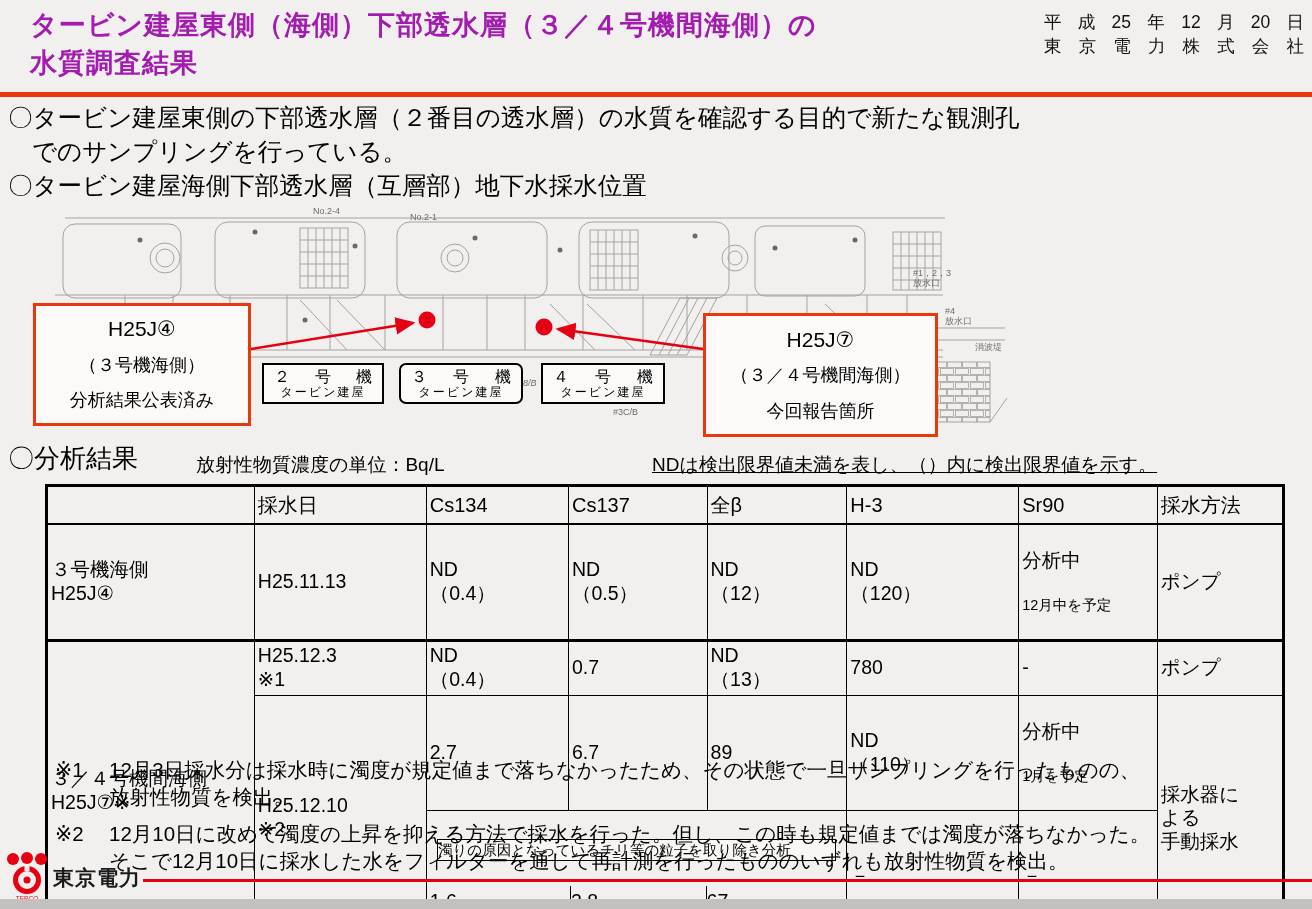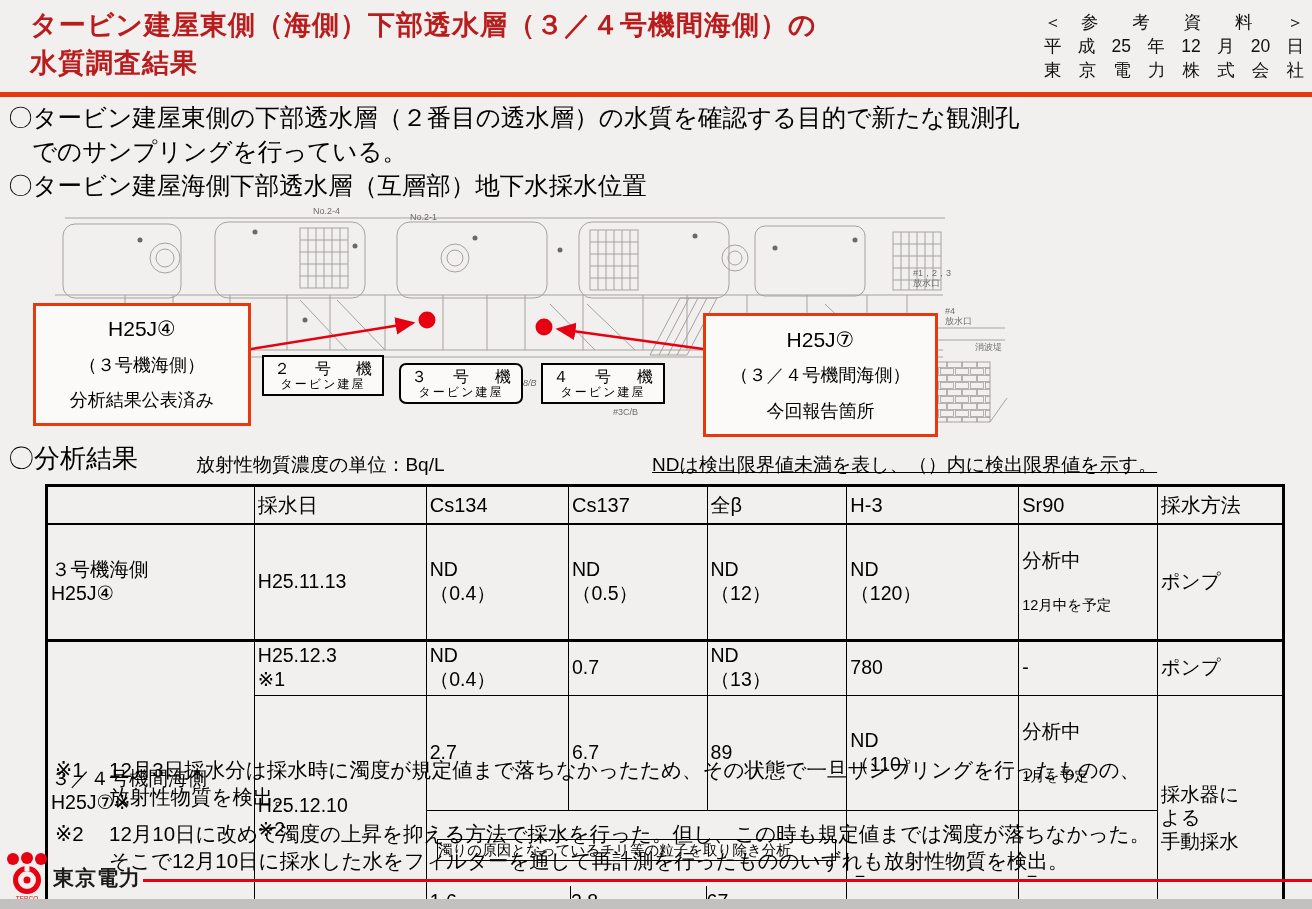--- a/index.html
+++ b/index.html
@@ -6,21 +6,21 @@
   body{
     width:1312px;height:909px;position:relative;overflow:hidden;
     background:#f2f0ee;
     font-family:"Liberation Sans","DejaVu Sans",sans-serif;
     color:#000;
   }
   .abs{position:absolute;}
 
   
   .title{left:30px;top:6px;width:1000px;
-    font-size:27px;font-weight:bold;line-height:38px;color:#b91c1c;letter-spacing:1px;}
+    font-size:27px;font-weight:bold;line-height:38px;color:#a21caf;letter-spacing:1px;}
   .refblock{right:8px;top:10px;width:260px;font-size:17.5px;line-height:24px;color:#111;}
   .refblock div{text-align:justify;text-align-last:justify;}
   .red-divider{left:0;top:92px;width:1312px;height:5px;background:#e8380d;}
 
   
   .intro{left:8px;top:101px;width:1300px;font-size:24.5px;line-height:34px;color:#000;}
   .intro .cont{padding-left:24px;}
 
   
   .map{left:55px;top:200px;width:955px;height:240px;}
@@ -75,21 +75,20 @@
   .bottom-strip{left:0;top:899px;width:1312px;height:10px;background:#c2c1bf;}
 </style>
 </head>
 <body>
 
 <div class="abs title">
   <div>タービン建屋東側（海側）下部透水層（３／４号機間海側）の</div>
   <div>水質調査結果</div>
 </div>
 <div class="abs refblock">
-  <div>＜ 参 考 資 料 ＞</div>
   <div>平成25年12月20日</div>
   <div>東京電力株式会社</div>
 </div>
 <div class="abs red-divider"></div>
 
 <div class="abs intro">
   <div>〇タービン建屋東側の下部透水層（２番目の透水層）の水質を確認する目的で新たな観測孔</div>
   <div class="cont">でのサンプリングを行っている。</div>
   <div>〇タービン建屋海側下部透水層（互層部）地下水採水位置</div>
 </div>
@@ -159,21 +158,21 @@
   <div class="tiny" style="left:258px;top:6px;">No.2-4</div>
   <div class="tiny" style="left:355px;top:12px;">No.2-1</div>
   <div class="tiny" style="left:858px;top:68px;">#1，2，3
 放水口</div>
   <div class="tiny" style="left:890px;top:106px;">#4
 放水口</div>
   <div class="tiny" style="left:920px;top:142px;">消波堤</div>
   <div class="tiny" style="left:558px;top:207px;">#3C/B</div>
   <div class="tiny" style="left:468px;top:178px;font-style:italic;">8/B</div>
 
-  <div class="bldg" style="left:207px;top:155px;">
+  <div class="bldg" style="left:207px;top:163px;">
     <span class="l1">２ 号 機</span>
     <span class="l2">タービン建屋</span>
   </div>
   <div class="bldg" style="left:344px;top:163px;width:120px;border-radius:7px;">
     <span class="l1">３ 号 機</span>
     <span class="l2">タービン建屋</span>
   </div>
   <div class="bldg" style="left:486px;top:163px;width:120px;">
     <span class="l1">４ 号 機</span>
     <span class="l2">タービン建屋</span>

